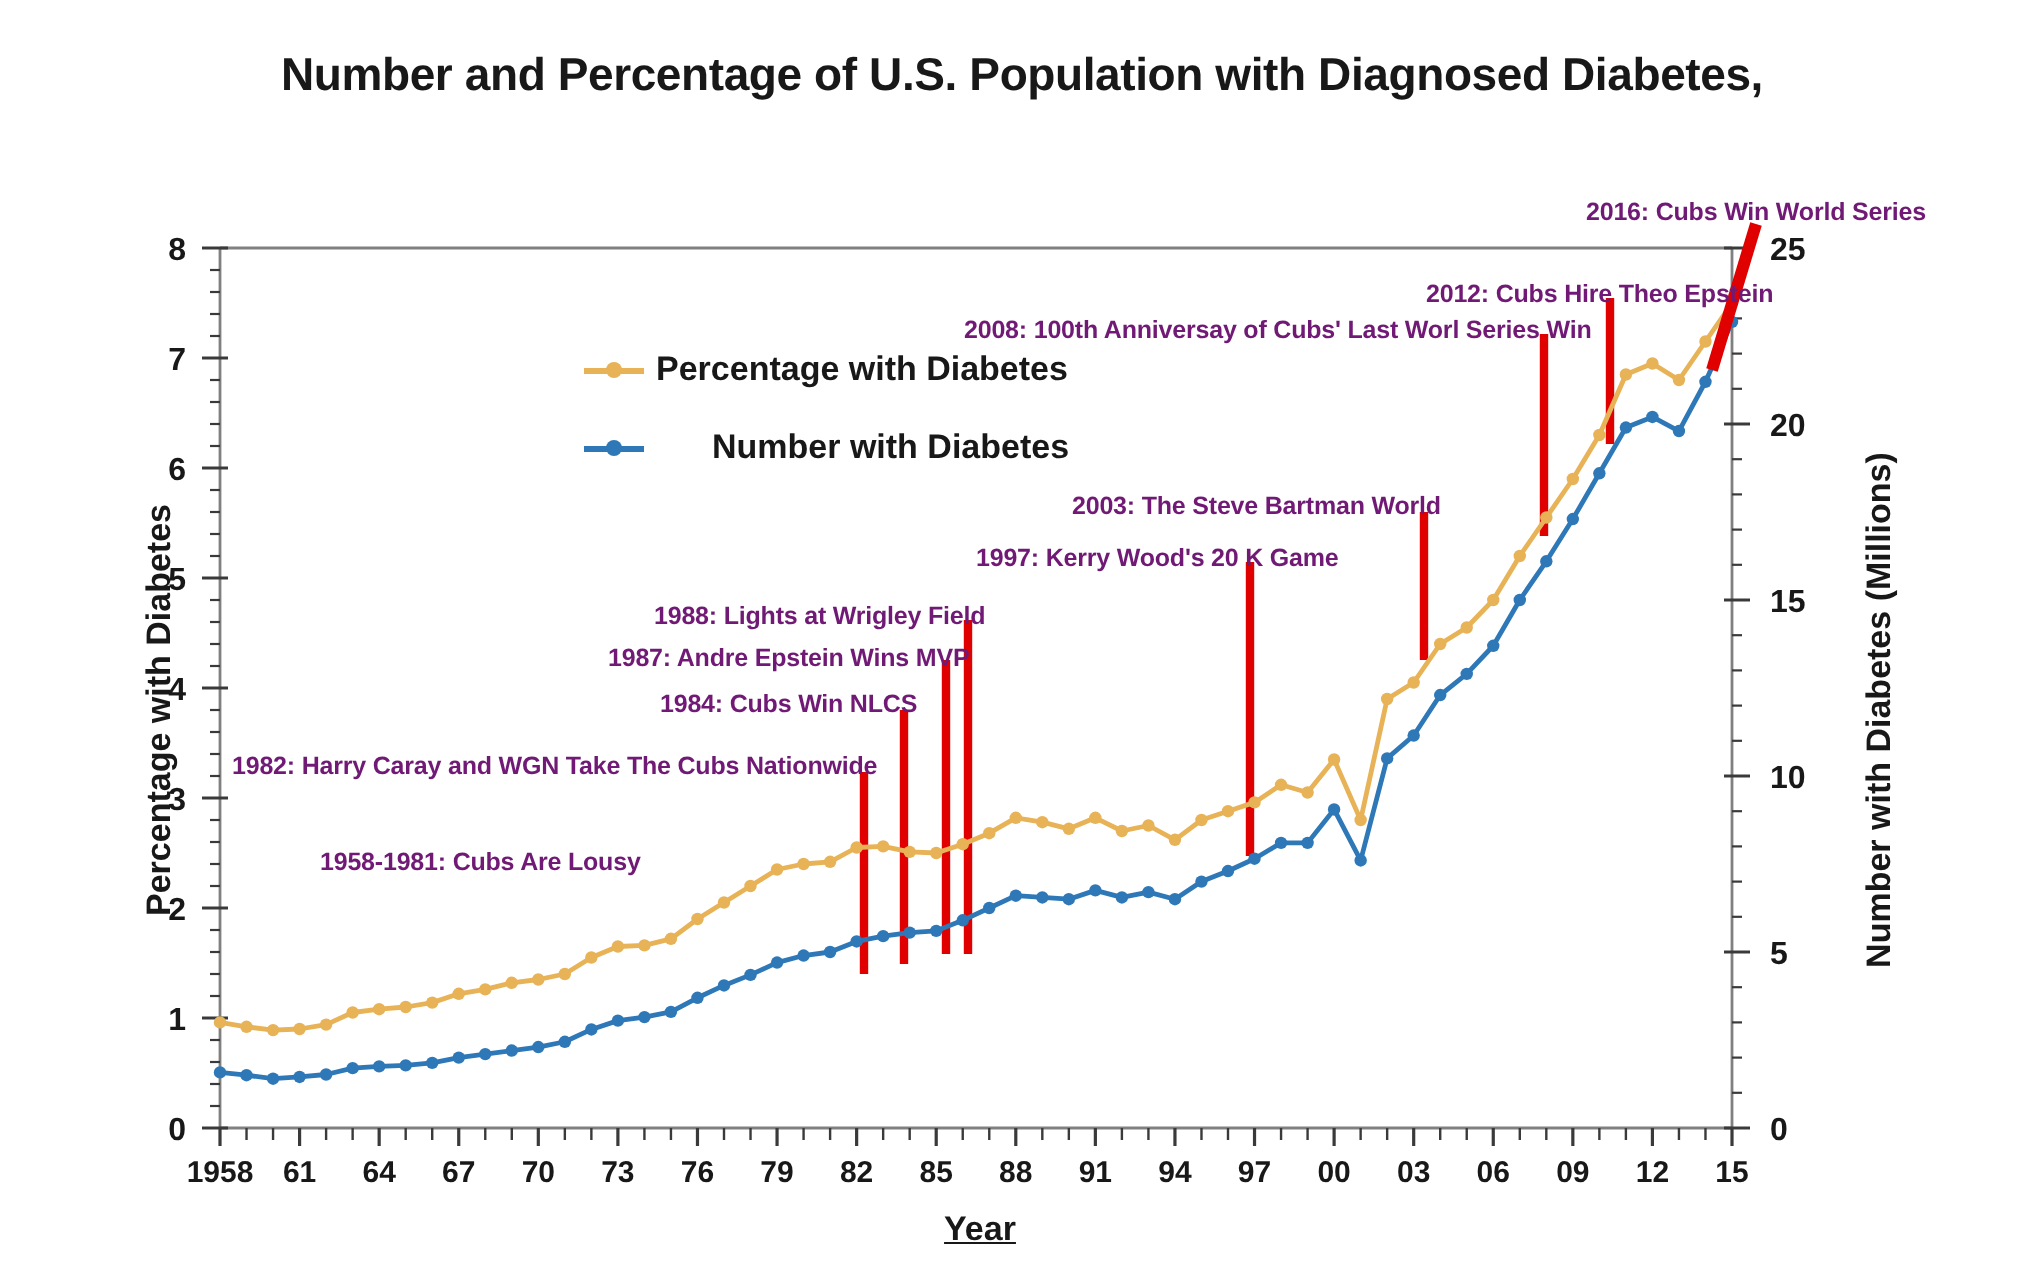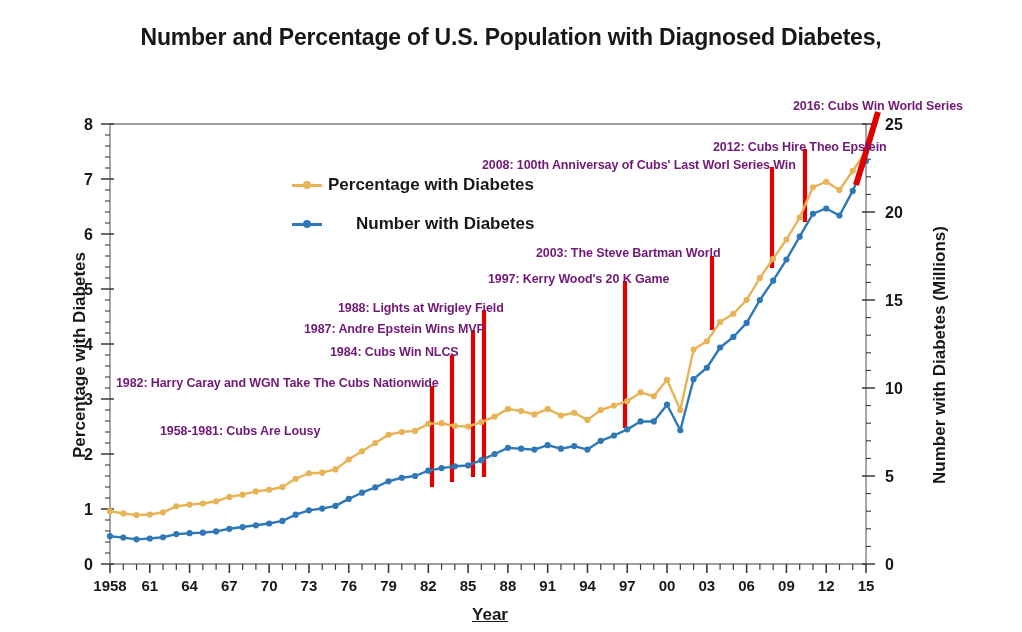--- a/index.html
+++ b/index.html
@@ -445,21 +445,21 @@
     <g id="annot-top-layer">
         <line x1="856" y1="185" x2="878" y2="112" stroke="#E00000" stroke-width="6" stroke-linecap="butt"></line>
       </g>
   </svg>
 
   <div id="annot-labels">
       <div class="annot-label" style="left: 160px; top: 424px;">1958-1981: Cubs Are Lousy</div>
       <div class="annot-label" style="left: 116px; top: 376px;">1982: Harry Caray and WGN  Take The Cubs Nationwide</div>
       <div class="annot-label" style="left: 330px; top: 345px;">1984: Cubs Win NLCS</div>
       <div class="annot-label" style="left: 304px; top: 322px;">1987: Andre Epstein Wins MVP</div>
-      <div class="annot-label" style="left: 338px; top: 301px;">1988: Lights at Wrigley Field</div>
+      <div class="annot-label" style="left: 327px; top: 301px;">1988: Lights at Wrigley Field</div>
       <div class="annot-label" style="left: 452px; top: 272px; margin-left: 36px;">1997: Kerry Wood's 20 K Game</div>
       <div class="annot-label" style="left: 536px; top: 246px;">2003: The Steve Bartman World</div>
       <div class="annot-label" style="left: 482px; top: 158px;">2008: 100th Anniversay of Cubs' Last Worl Series Win</div>
       <div class="annot-label" style="left: 671px; top: 140px; margin-left: 42px;">2012: Cubs Hire Theo Epstein</div>
       <div class="annot-label" style="left: 793px; top: 99px;">2016: Cubs Win World Series</div>
     </div>
 
 </div>
 
 </body></html>

